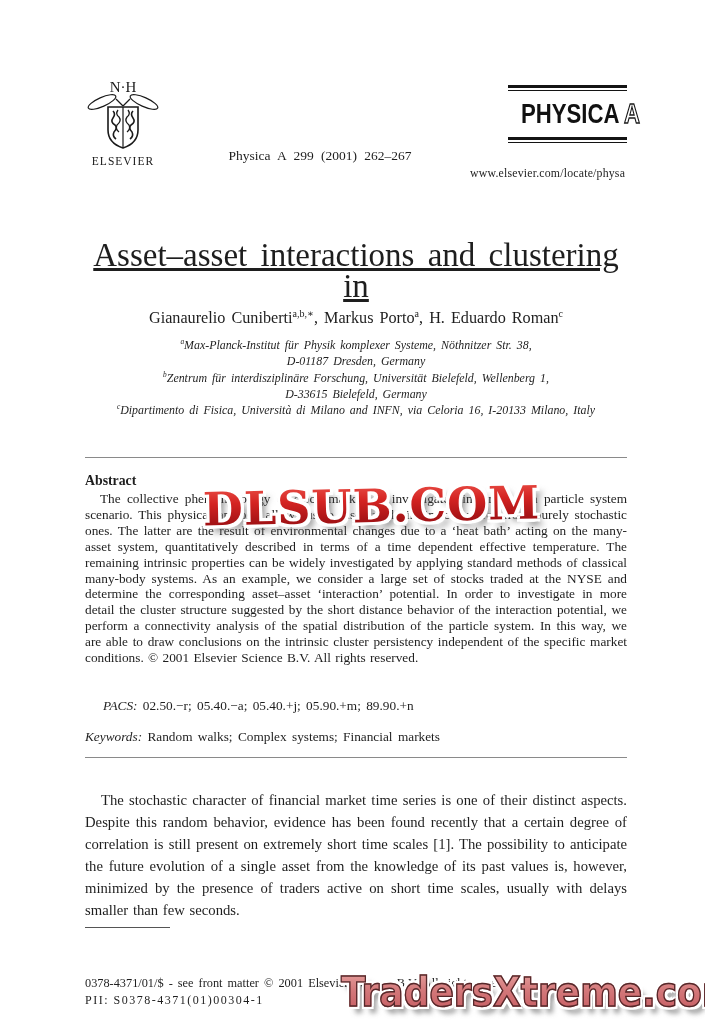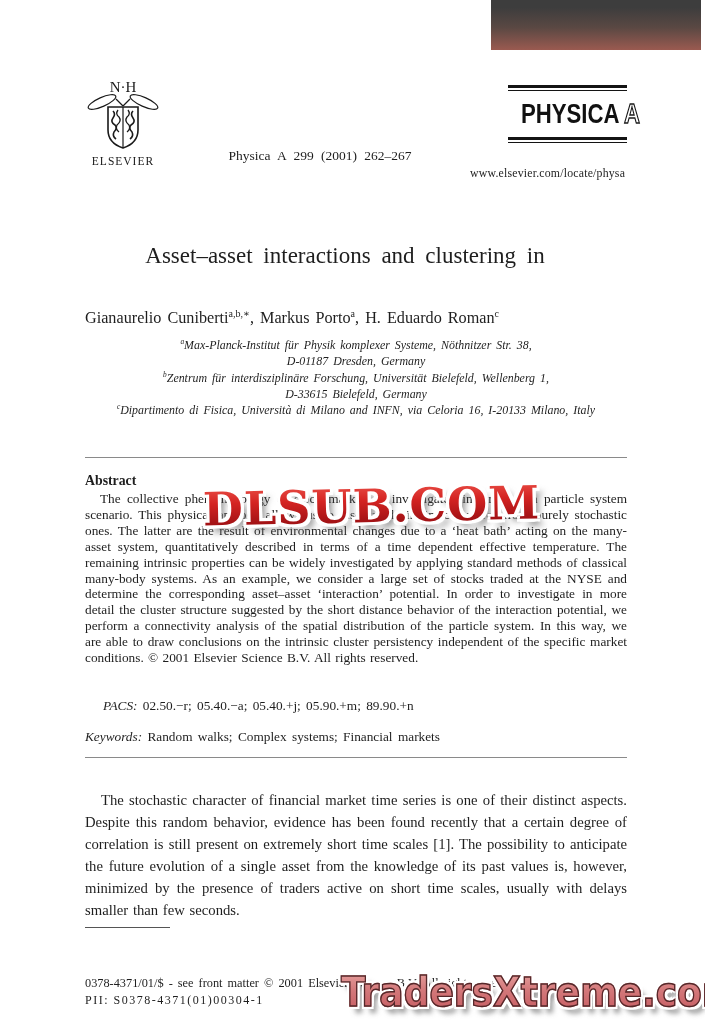--- a/index.html
+++ b/index.html
@@ -19,23 +19,23 @@
   .physica-box { left:508px; top:85px; width:119px; }
   .dbl-rule { height:6px; border-top:3px solid #141414; border-bottom:1.5px solid #141414; }
   .physica-name { padding:8px 0 7px 0; text-align:center; white-space:nowrap;
     font-family:"Liberation Sans","DejaVu Sans",sans-serif; font-weight:bold;
     font-size:27px; letter-spacing:0px; color:#111; }
   .physica-name .inner { display:inline-block; transform:scaleX(.82); transform-origin:center; }
   .outline-a { color:#ffffff; -webkit-text-stroke:1.3px #141414; }
   .locate-url { left:470px; top:166px; width:170px; font-size:11.8px; letter-spacing:.2px; }
 
   
-  .paper-title { left:74px; top:240px; width:542px; text-align:center;
-    font-size:23px; line-height:31px; word-spacing:5px; }
-  .authors-line { left:85px; top:309px; width:542px; text-align:left;
+  .paper-title { left:85px; top:240px; width:542px; text-align:center;
+    font-size:33px; line-height:31px; word-spacing:5px;text-decoration:underline; }
+  .authors-line { left:85px; top:309px; width:542px; text-align:center;
     font-size:16.2px; word-spacing:2px; }
   sup { font-size:.62em; line-height:0; }
   .affiliations { left:85px; top:337px; width:542px; text-align:center;
     font-style:italic; font-size:11.9px; line-height:16.3px; word-spacing:2px; }
 
   
   .rule { border-top:1px solid #8a8a8a; height:0; }
   .rule-1 { left:85px; top:457px; width:542px; }
   .abstract-heading { left:85px; top:473px; width:542px; font-weight:bold; font-size:13.8px; }
   .abstract-text { left:85px; top:491px; width:542px; font-size:13.3px;
@@ -151,21 +151,20 @@
   </div>
   <div class="abs rule rule-2"></div>
 
   <div class="abs body-par">The stochastic character of financial market time series is one of their distinct aspects. Despite this random behavior, evidence has been found recently that a certain degree of correlation is still present on extremely short time scales [1]. The possibility to anticipate the future evolution of a single asset from the knowledge of its past values is, however, minimized by the presence of traders active on short time scales, usually with delays smaller than few seconds.</div>
 
   <div class="abs fn-rule"></div>
 
   <div class="abs imprint-front">0378-4371/01/$ - see front matter © 2001 Elsevier Science B.V. All rights reserved.</div>
   <div class="abs imprint-pii">PII: S0378-4371(01)00304-1</div>
 
-  <div class="abs wm wm-tc4s grad-text">TC4S.net</div>
 
   <div class="abs wm wm-dlsub">
     <span class="wm-stack">
       <span class="halo">DLSUB.COM</span>
       <span class="face">DLSUB.COM</span>
     </span>
   </div>
 
   <div class="abs wm wm-traders">
     <span class="inner">

